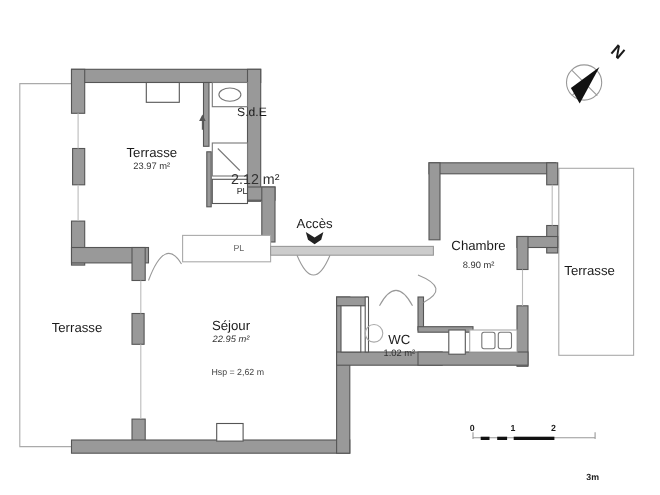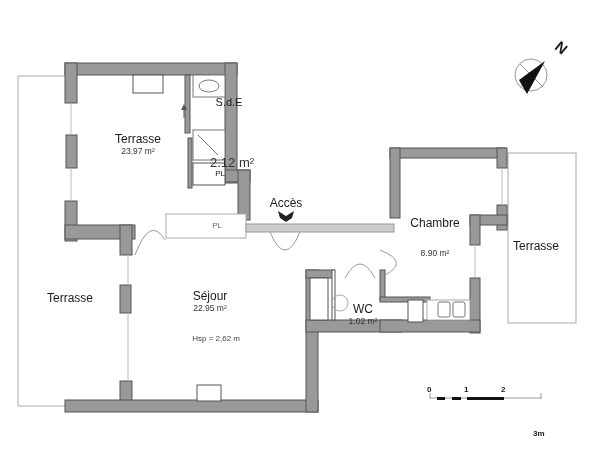--- a/index.html
+++ b/index.html
@@ -125,27 +125,27 @@
   <div class="room-area" style="margin-top:2px;">23.97 m²</div>
 </div>
 
 <div class="lbl" style="left:190px;top:97px;width:38px;padding-left:20px;">
   <div class="room-name" style="font-size:11px;">S.d.E</div>
   <div class="room-area" style="font-size:13px;margin-top:48px;">2.12 m²</div>
 </div>
 
 <div class="lbl" style="left:180px;top:290px;width:60px;">
   <div class="room-name">Séjour</div>
-  <div class="room-area" style="margin-top:2px;">22.95 m²</div>
+  <div class="room-area" style="margin-top:2px;font-style:italic;">22.95 m²</div>
   <div class="small" style="margin-top:22px;">Hsp = 2,62 m</div>
 </div>
 
 <div class="lbl" style="left:405px;top:217px;width:60px;">
   <div class="room-name">Chambre</div>
-  <div class="room-area" style="margin-top:20px;">8.90 m²</div>
+  <div class="room-area" style="margin-top:8px;">8.90 m²</div>
 </div>
 
 <div class="lbl" style="left:340px;top:303px;width:46px;">
   <div class="room-name">WC</div>
   <div class="room-area" style="margin-top:2px;">1.02 m²</div>
 </div>
 
 <div class="lbl room-name" style="left:40px;top:292px;width:60px;">Terrasse</div>
 <div class="lbl room-name" style="left:506px;top:240px;width:60px;">Terrasse</div>
 

